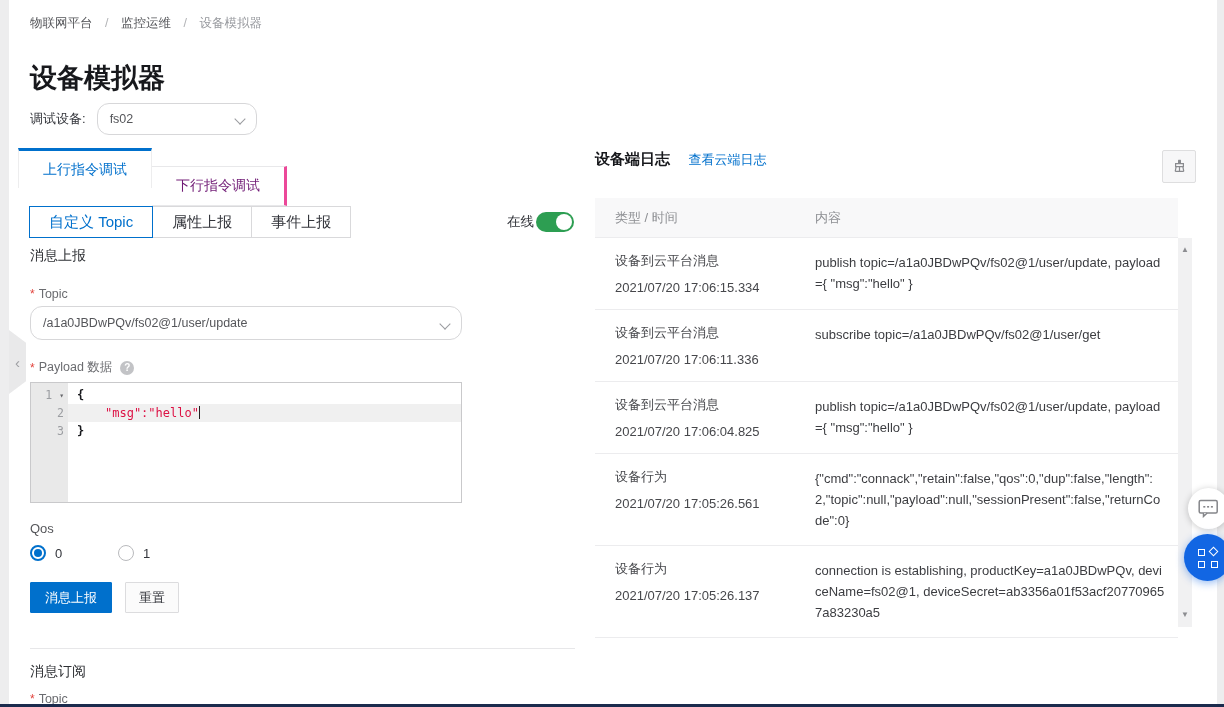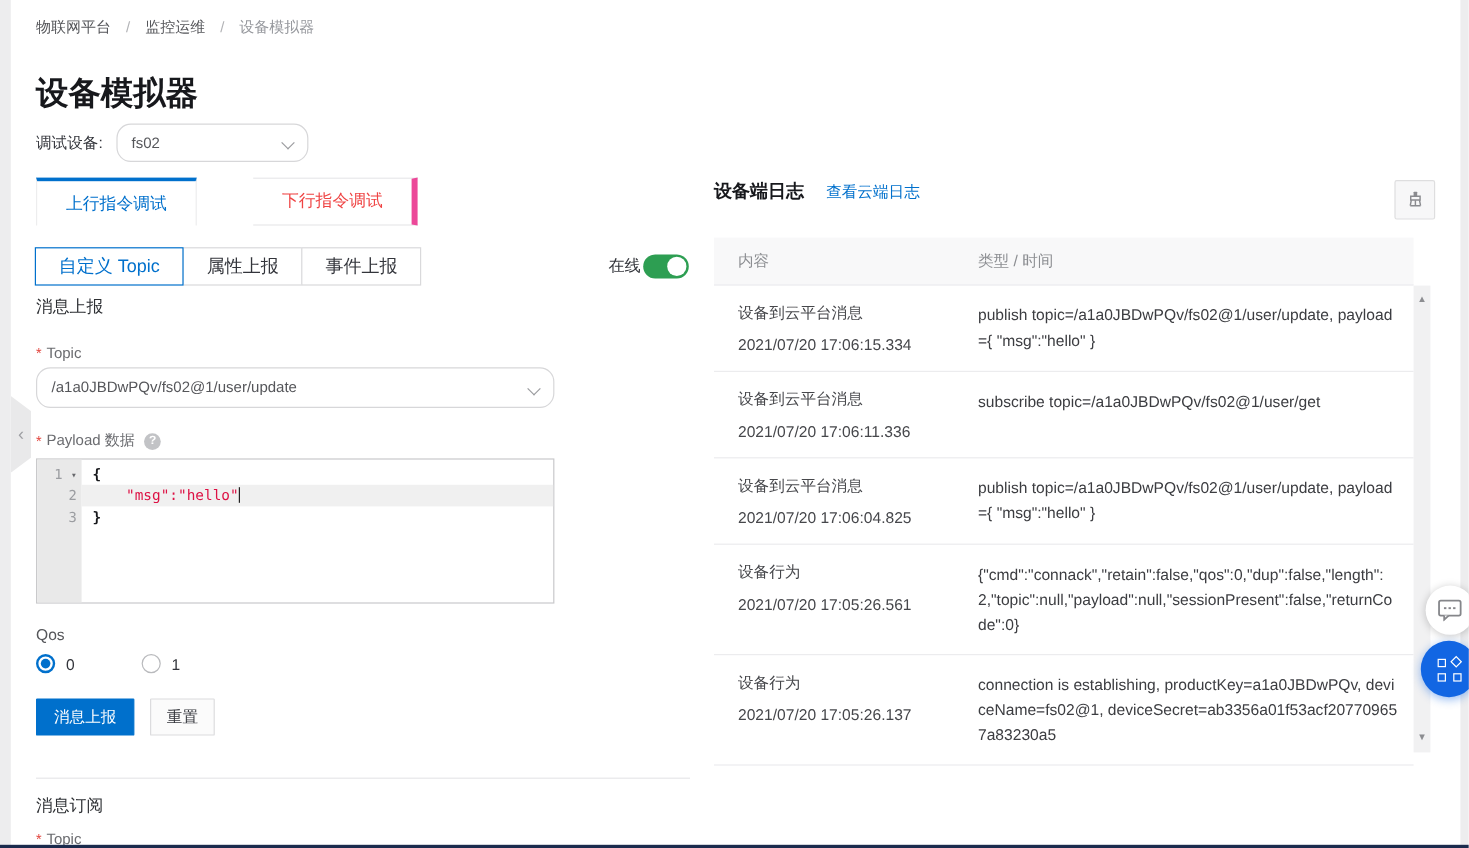--- a/index.html
+++ b/index.html
@@ -29,24 +29,24 @@
   .select{
     position:relative;width:160px;height:32px;box-sizing:border-box;border:1px solid #d7d7d9;
     border-radius:12px;background:#fff;font-size:12.5px;color:#55565a;
     display:flex;align-items:center;padding:0 28px 0 12px;margin-right:10px;cursor:pointer;
   }
   .chev{
     position:absolute;right:12px;top:11px;width:7px;height:7px;
     border:solid #9a9b9f;border-width:0 1.5px 1.5px 0;transform:rotate(45deg);
   }
   
-  .tabs{position:absolute;left:30px;top:148px;display:flex;gap:47px;}
+  .tabs{position:absolute;left:18px;top:148px;display:flex;}
   .tab{height:40px;box-sizing:border-box;padding:0 24px;font-size:14px;display:flex;align-items:center;cursor:pointer;background:#fff;}
   .tab.active{border-top:3px solid #0070cc;border-left:1px solid #ededee;border-right:1px solid #ededee;color:#0070cc;}
-  .tab.inactive{border-top:1px solid #e8e8ea;border-right:5px solid #ec4899;border-bottom:1px solid #e8e8ea;color:#ef4444;}
+  .tab.inactive{border-top:1px solid #e8e8ea;border-right:3px solid #ec4899;border-bottom:1px solid #e8e8ea;color:#701a75;margin-top:18px;}
   
   .segments{position:absolute;left:30px;top:206px;display:flex;}
   .seg{
     height:32px;box-sizing:border-box;padding:0 19px;font-size:15px;background:#fff;
     border:1px solid #d9d9db;margin-left:-1px;color:#33353b;display:flex;align-items:center;cursor:pointer;
   }
   .seg.active{color:#0070cc;border-color:#0070cc;z-index:1;position:relative;}
   
   .online{position:absolute;left:507px;top:212px;display:flex;align-items:center;gap:2px;font-size:13.5px;color:#33353b;}
   .toggle{position:relative;width:38px;height:20px;border-radius:10px;background:#2d9e52;cursor:pointer;}
@@ -244,22 +244,22 @@
         <rect x="7" y="1.8" width="3" height="3.8" rx="0.5" fill="#8a8b8f"></rect>
         <g fill="none" stroke="#8a8b8f" stroke-width="1.2">
           <path d="M4.6 5.6h7.8v3H4.6z"></path>
           <path d="M4.2 13.4l.9-4.6M8.5 8.8v4.6M12.8 13.4l-.9-4.6M4.2 13.4h8.6"></path>
         </g>
       </svg>
     </div>
   </div>
 
   <div class="log-table-head">
+    <span>类型 / 时间</span>
     <span>内容</span>
-    <span>类型 / 时间</span>
   </div>
 
   <div class="log-rows">
     <div class="log-row">
       <div>
         <div class="log-type">设备到云平台消息</div>
         <div class="log-time">2021/07/20 17:06:15.334</div>
       </div>
       <div class="log-content">publish topic=/a1a0JBDwPQv/fs02@1/user/update, payload={ "msg":"hello" }</div>
     </div>

